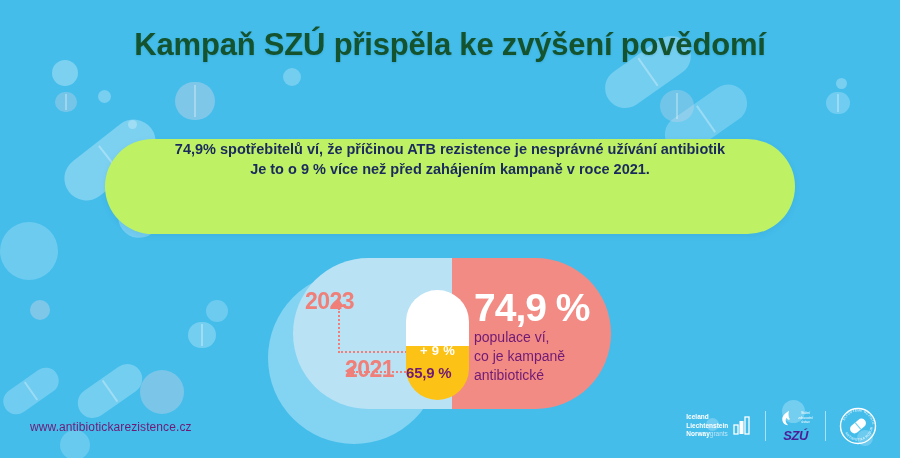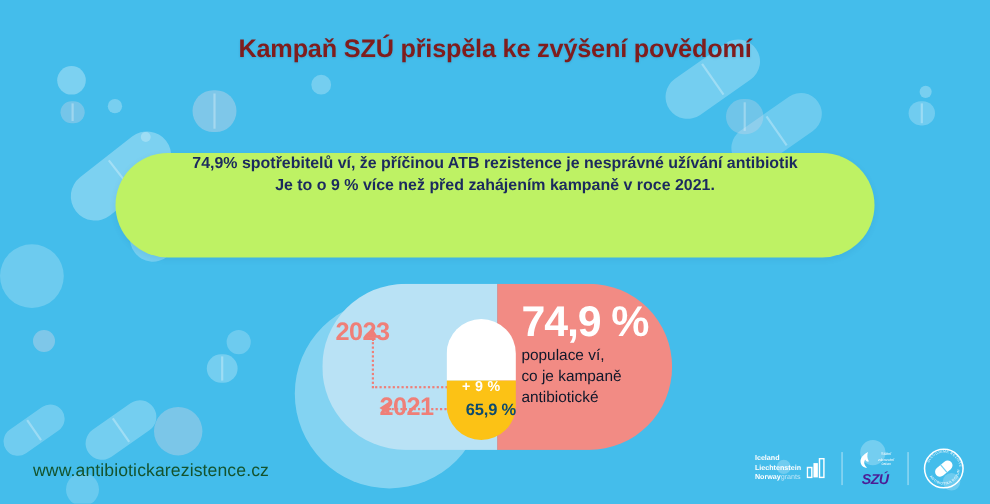--- a/index.html
+++ b/index.html
@@ -21,21 +21,21 @@
     content:"";position:absolute;left:50%;top:8%;width:2px;height:84%;
     background:rgba(255,255,255,.30);transform:translateX(-50%);
   }
 
   
   .title-wrap{
     position:absolute;left:0;right:0;top:26px;text-align:center;
     z-index:5;
   }
   .title-line{
-    color:#7f1d1d;font-weight:bold;font-size:23px;line-height:37px;
+    color:#14532d;font-weight:bold;font-size:31px;line-height:37px;
     letter-spacing:-0.2px;
     text-shadow:0 1px 2px rgba(0,80,130,.18);
   }
 
   
   .callout{
     position:absolute;left:105px;top:139px;width:690px;height:95px;
     background:#bef264;border-radius:48px;z-index:6;
     display:flex;flex-direction:column;align-items:center;justify-content:flex-start;
     box-shadow:0 2px 6px rgba(0,70,120,.08);
@@ -93,40 +93,40 @@
   }
   .capsule-top{flex:0 0 56px;background:#ffffff;}
   .capsule-bot{flex:1;background:#fcc215;}
   .plus9{
     position:absolute;left:406px;top:341px;width:63px;height:19px;z-index:10;
     color:#ffffff;font-weight:bold;font-size:13px;line-height:19px;
     text-align:center;letter-spacing:.3px;
   }
   .pct659{
     position:absolute;left:406px;top:361px;width:63px;height:24px;z-index:10;
-    color:#0c4a6e;font-weight:bold;font-size:15px;line-height:24px;
-    text-align:right;letter-spacing:-.2px;
+    color:#701a75;font-weight:bold;font-size:15px;line-height:24px;
+    text-align:left;letter-spacing:-.2px;
   }
 
   
   .right-text{
-    position:absolute;left:474px;top:273px;width:150px;z-index:9;
+    position:absolute;left:474px;top:288px;width:150px;z-index:9;
   }
   .big-pct{
     color:#ffffff;font-weight:bold;font-size:39px;line-height:40px;
     letter-spacing:-1px;
   }
   .sub-line{
-    color:#0f172a;font-weight:normal;font-size:14px;line-height:19px;
+    color:#701a75;font-weight:normal;font-size:14px;line-height:19px;
   }
 
   
   .url{
     position:absolute;left:30px;top:420px;z-index:7;
-    color:#14532d;font-size:16px;letter-spacing:.1px;
+    color:#701a75;font-size:12px;letter-spacing:.1px;
   }
   .logos{
     position:absolute;right:22px;top:404px;height:44px;z-index:7;
     display:flex;align-items:center;gap:0;
   }
   .logo-sep{
     width:1px;height:30px;background:rgba(255,255,255,.55);margin:0 12px;
   }
   .logo-eea{display:flex;align-items:center;gap:5px;}
   .eea-text{

